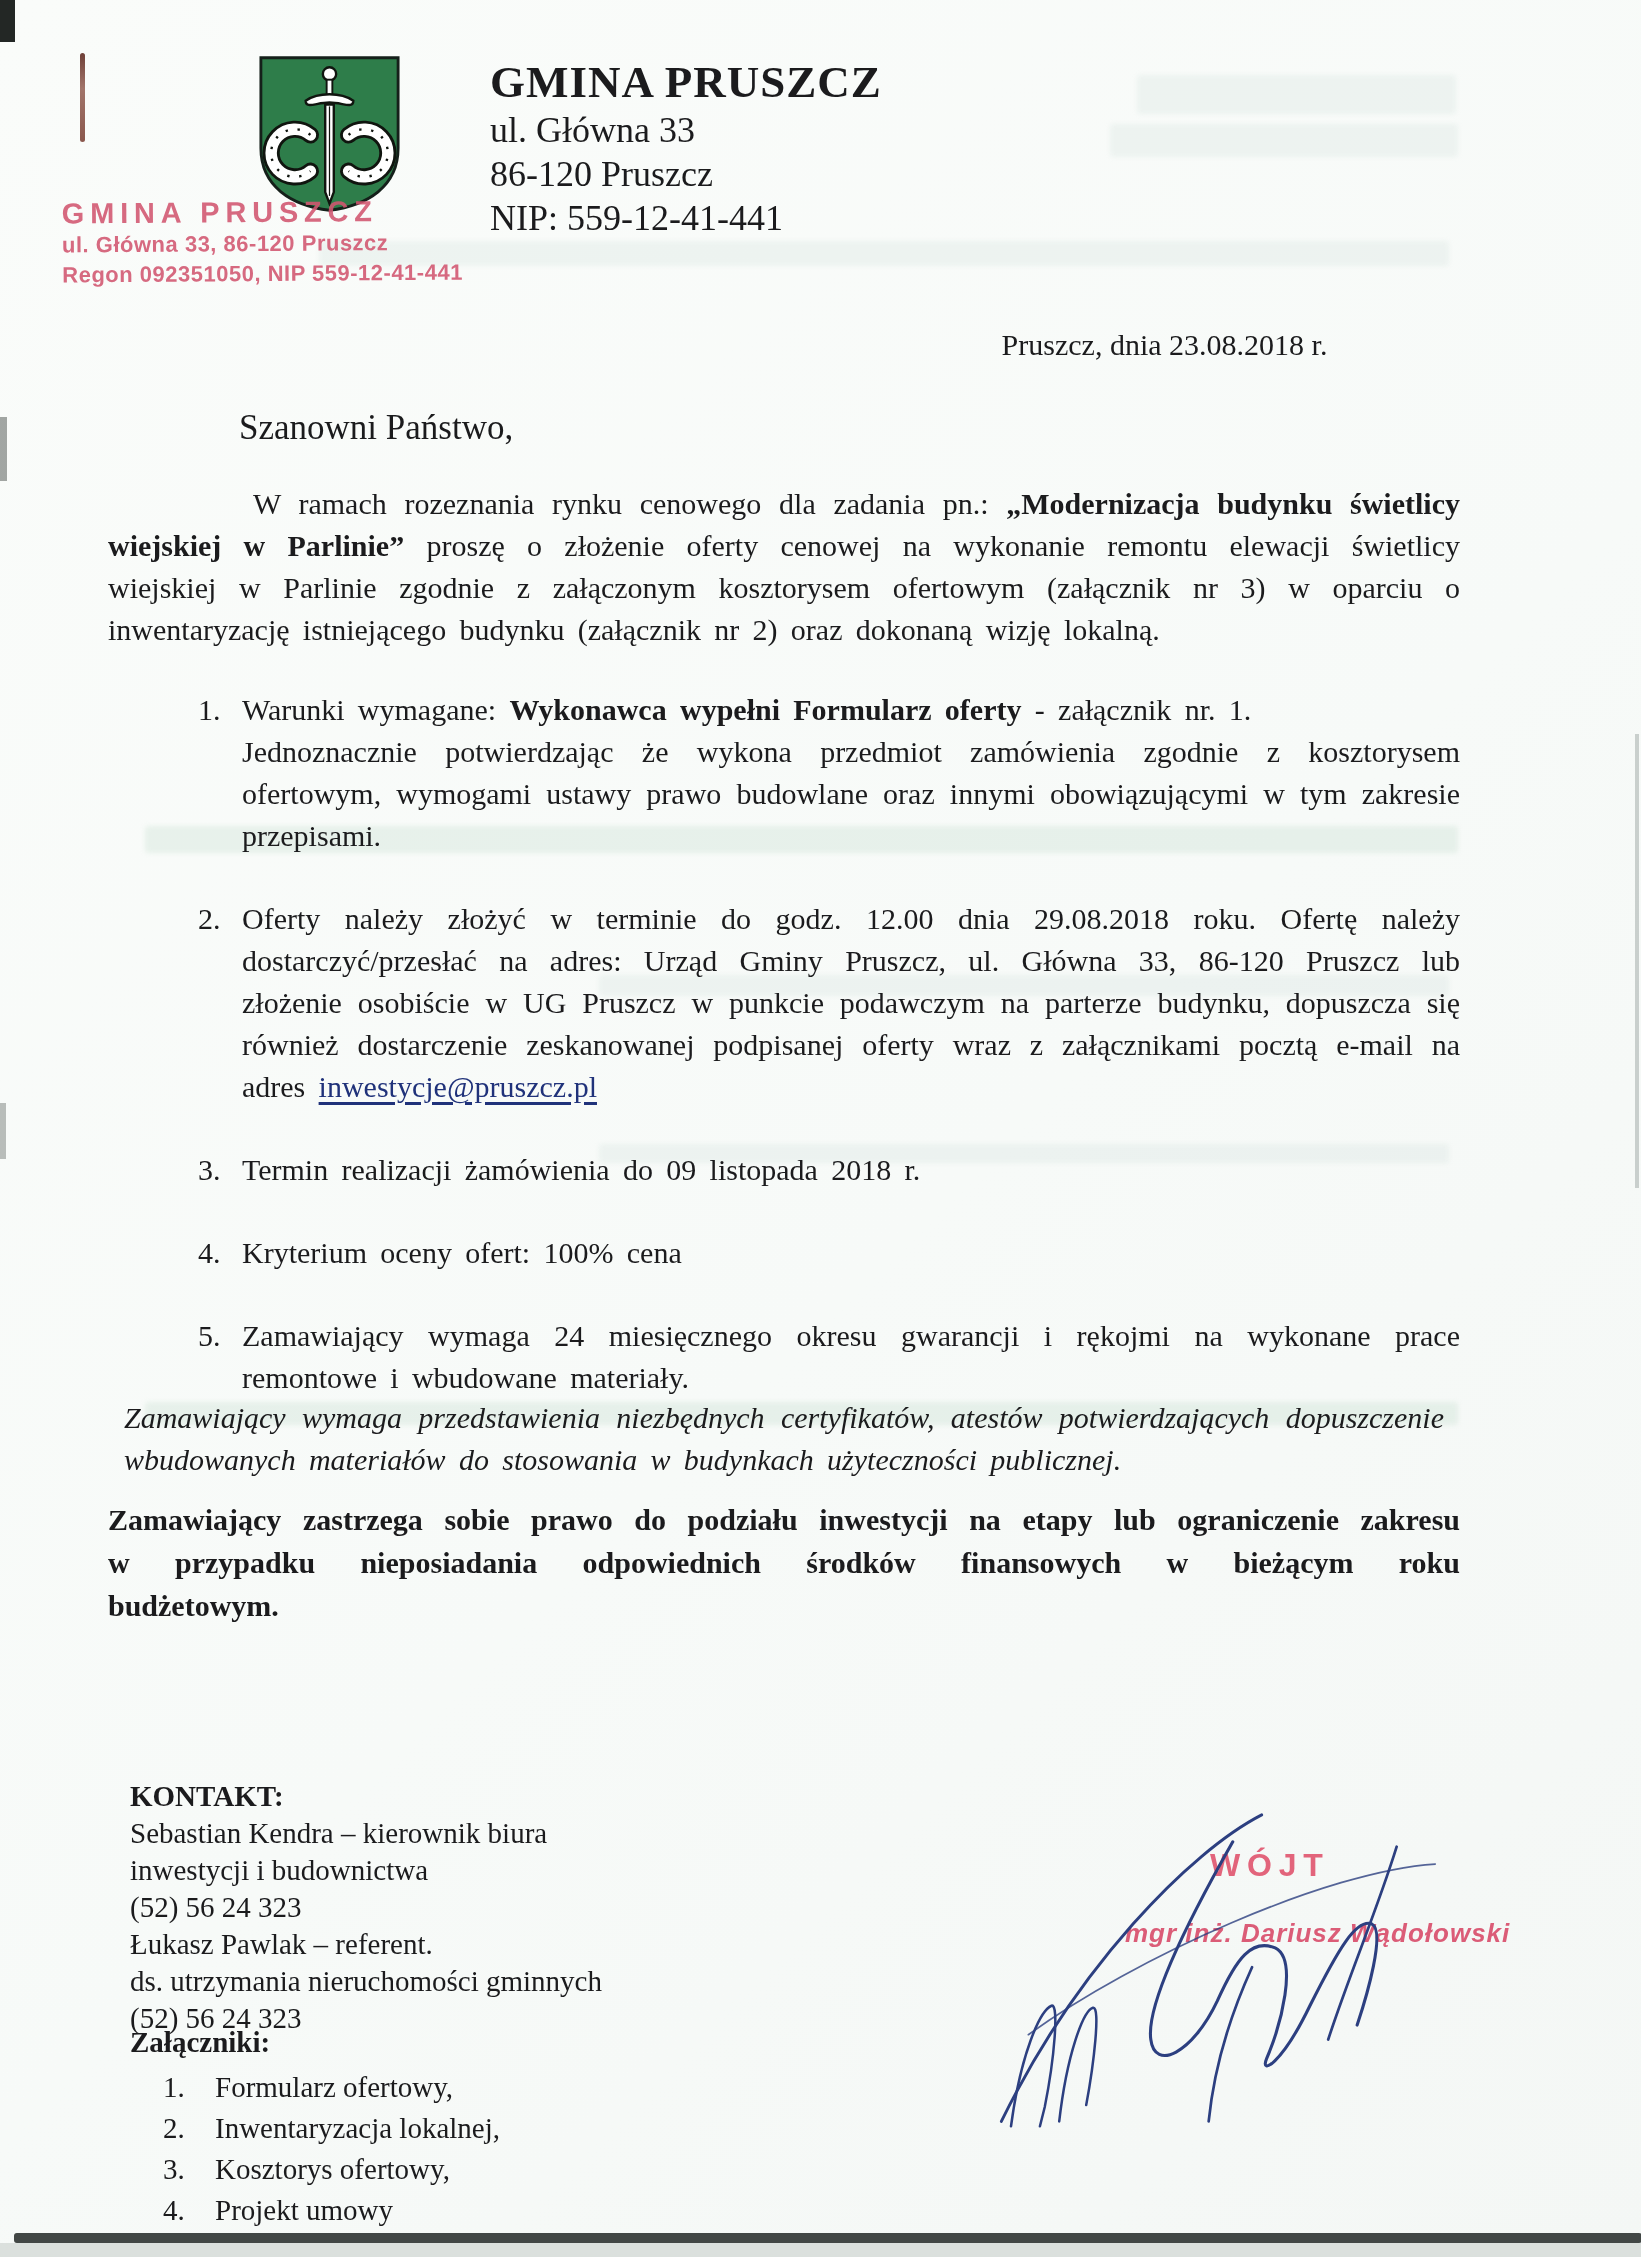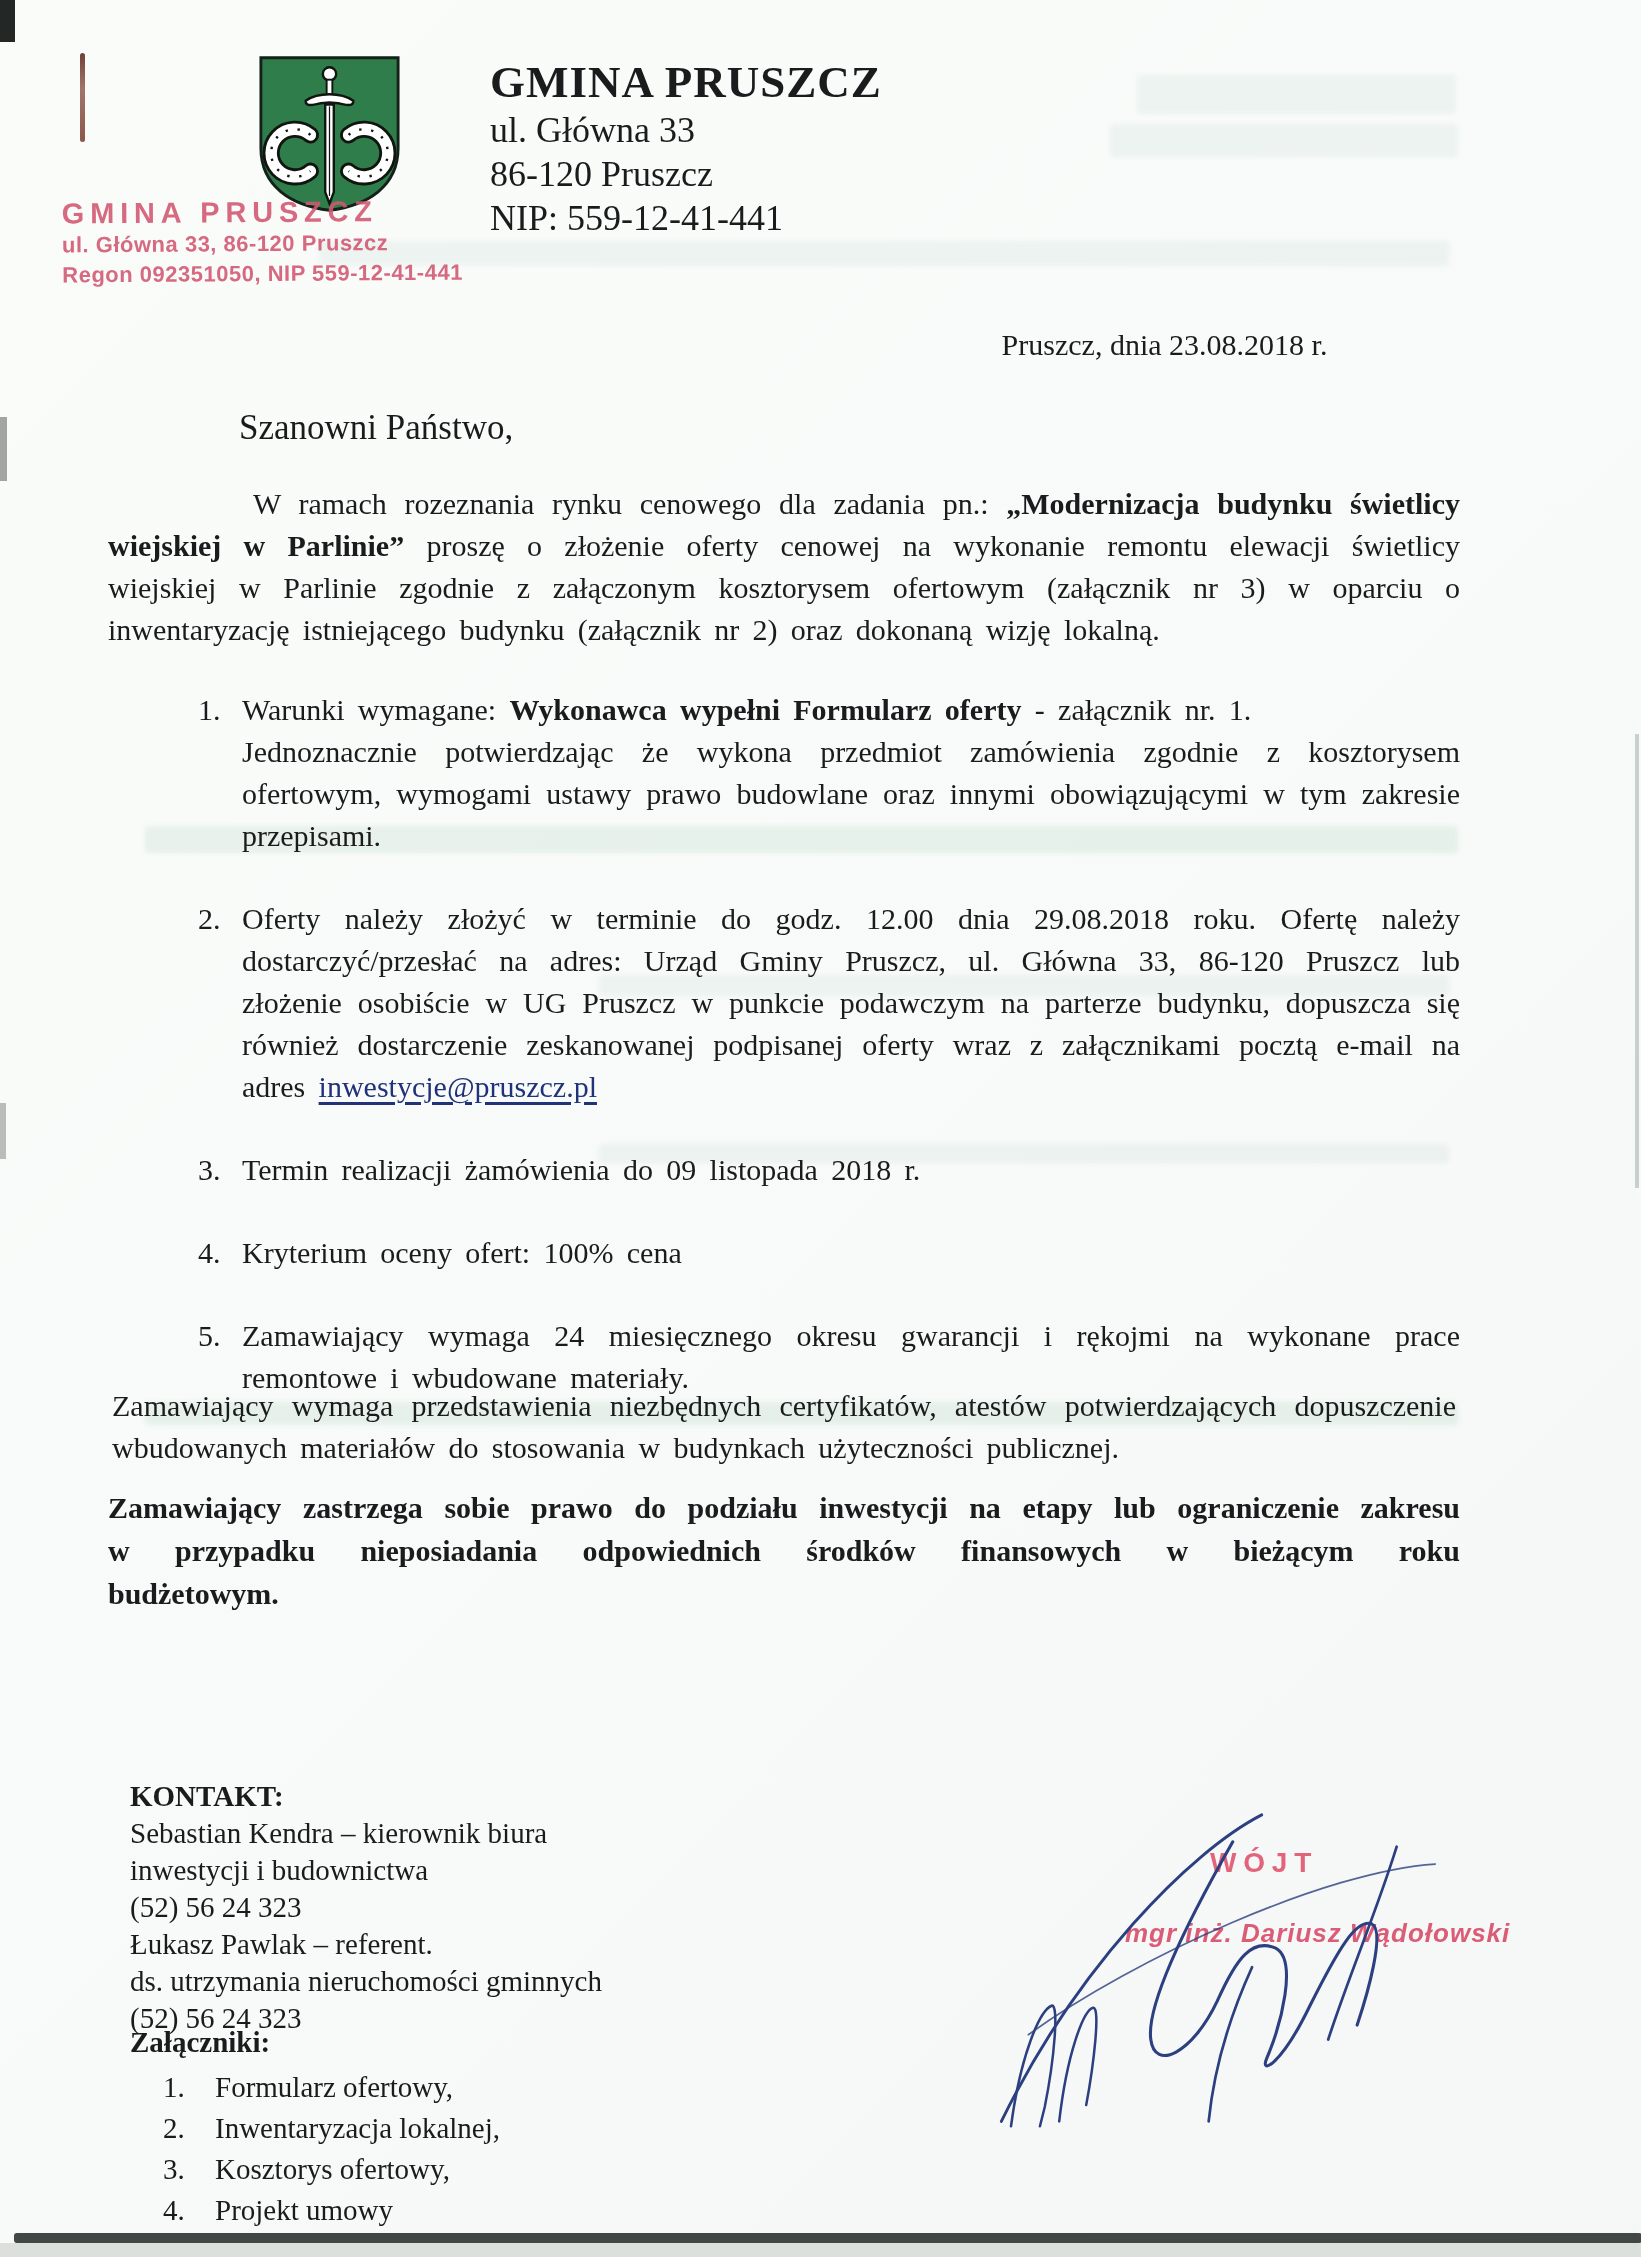--- a/index.html
+++ b/index.html
@@ -46,21 +46,21 @@
   .email-link{color:#20327a;text-decoration:underline;text-underline-offset:4.8px;}
   
   .contact{position:absolute;left:130px;top:1778px;font-size:29px;line-height:37px;}
   .contact .heading{font-weight:bold;}
   .attachments{position:absolute;left:130px;top:2022px;font-size:29px;line-height:41px;}
   .attachments .heading{font-weight:bold;margin-bottom:3.9px;}
   .att-item{display:flex;}
   .att-item .num{width:52px;flex:none;padding-left:33px;box-sizing:content-box;}
   
   .wojt-title{position:absolute;left:1210px;top:1847px;color:#e0556e;opacity:.9;
-    font-family:"Liberation Sans", sans-serif;font-weight:bold;font-size:28px;letter-spacing:6.8px;z-index:4;}
+    font-family:"Liberation Sans", sans-serif;font-weight:bold;font-size:32px;letter-spacing:6.8px;z-index:4;}
   .wojt-name{position:absolute;left:1125px;top:1918px;color:#d94f6d;opacity:.92;
     font-family:"Liberation Sans", sans-serif;font-weight:bold;font-style:italic;font-size:26px;letter-spacing:1px;z-index:4;}
   .signature-svg{position:absolute;left:941px;top:1811px;width:517px;height:323px;z-index:6;pointer-events:none;}
 </style>
 </head>
 <body>
 
 <div class="page">
 
   <div class="edge-corner"></div>
@@ -140,21 +140,21 @@
       <div class="itxt bodytext">Kryterium oceny ofert: 100% cena</div>
     </div>
 
     <div class="offer-item" style="margin-bottom:0;">
       <div class="num">5.</div>
       <div class="itxt bodytext">Zamawiający wymaga 24 miesięcznego okresu gwarancji i rękojmi na wykonane prace remontowe i wbudowane materiały.</div>
     </div>
   </div>
 
   <div class="paras">
-    <p class="bodytext" style="margin:4px;">Zamawiający wymaga przedstawienia niezbędnych certyfikatów, atestów potwierdzających dopuszczenie wbudowanych materiałów do stosowania w budynkach użyteczności publicznej.</p>
+    <p class="bodytext" style="margin:16px;font-style:italic;">Zamawiający wymaga przedstawienia niezbędnych certyfikatów, atestów potwierdzających dopuszczenie wbudowanych materiałów do stosowania w budynkach użyteczności publicznej.</p>
     <div class="bodytext closing">
       <div class="jline">Zamawiający zastrzega sobie prawo do podziału inwestycji na etapy lub ograniczenie zakresu</div>
       <div class="jline">w przypadku nieposiadania odpowiednich środków finansowych w bieżącym roku</div>
       <div class="jline last">budżetowym.</div>
     </div>
   </div>
 
   <div class="contact">
     <div class="heading">KONTAKT:</div>
     <div>Sebastian Kendra – kierownik biura</div>

